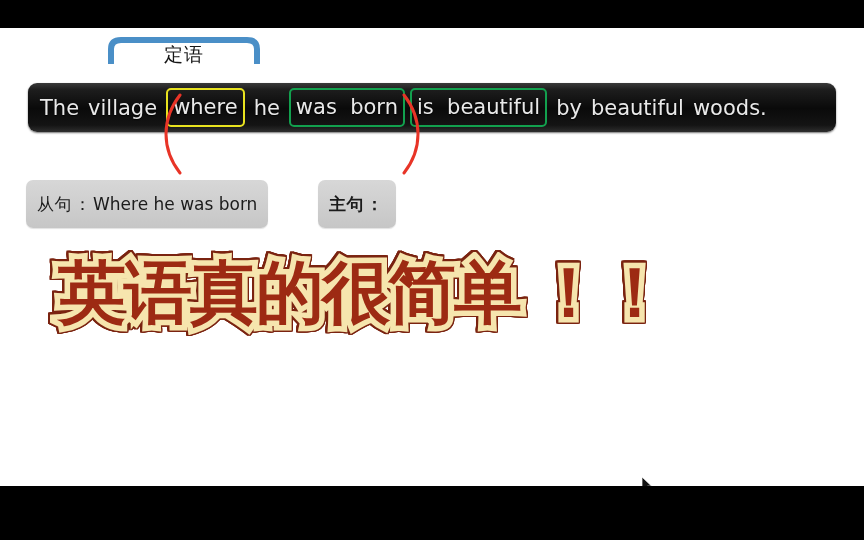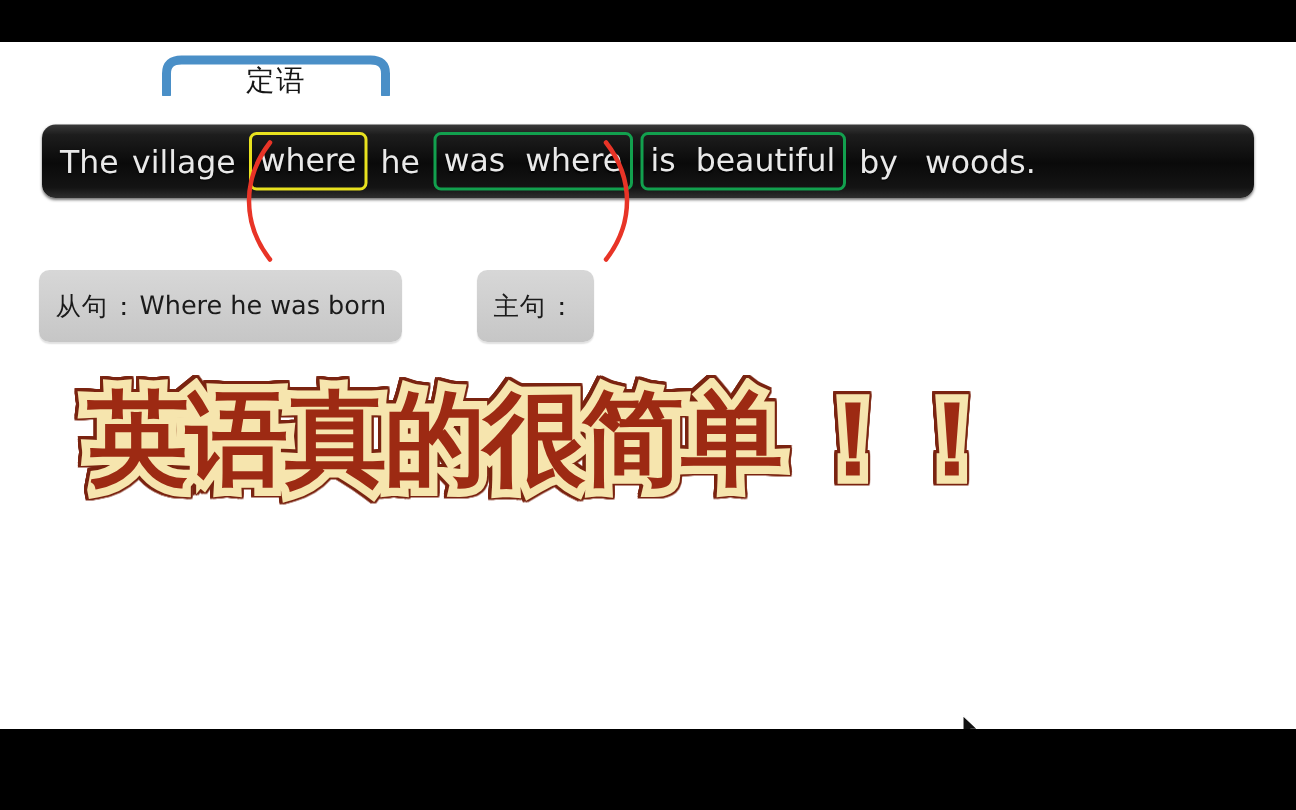--- a/index.html
+++ b/index.html
@@ -129,21 +129,21 @@
     padding: 0 11px;
     box-sizing: border-box;
     font-family: "DejaVu Sans", "Liberation Sans", sans-serif;
     font-size: 17px;
     color: #1b1b1b;
     white-space: nowrap;
     box-shadow: 0 1px 1px rgba(0,0,0,0.12);
     z-index: 16;
   }
   #pill-subordinate { left: 26px; }
-  #pill-main        { left: 318px; }
+  #pill-main        { left: 318px; font-weight: bold; }
   .pill-cn  { font-size: 17px; letter-spacing: 0.5px; }
   .pill-sep { padding: 0 2px; }
   .pill-en  { font-size: 17px; }
 
   
   #headline {
     position: absolute;
     left: 58px;
     top: 215px;
     width: 790px;
@@ -199,26 +199,27 @@
 
     <div id="sentence-bar">
       <span class="word">The</span>
       <span class="gap"></span>
       <span class="word">village</span>
       <span class="gap"></span>
       <span class="word boxed box-yellow">where</span>
       <span class="gap"></span>
       <span class="word">he</span>
       <span class="gap"></span>
-      <span class="word boxed box-green">was  where</span>
+      <span class="word boxed box-green">was  born</span>
       <span class="gap-sm"></span>
       <span class="word boxed box-green">is  beautiful</span>
       <span class="gap"></span>
       <span class="word">by</span>
       <span class="gap"></span>
+      <span class="word">beautiful</span>
       <span class="gap"></span>
       <span class="word">woods.</span>
     </div>
 
     <div id="pill-subordinate" class="pill">
       <span class="pill-cn">从句</span>
       <span class="pill-sep">：</span>
       <span class="pill-en">Where he was born</span>
     </div>
 

